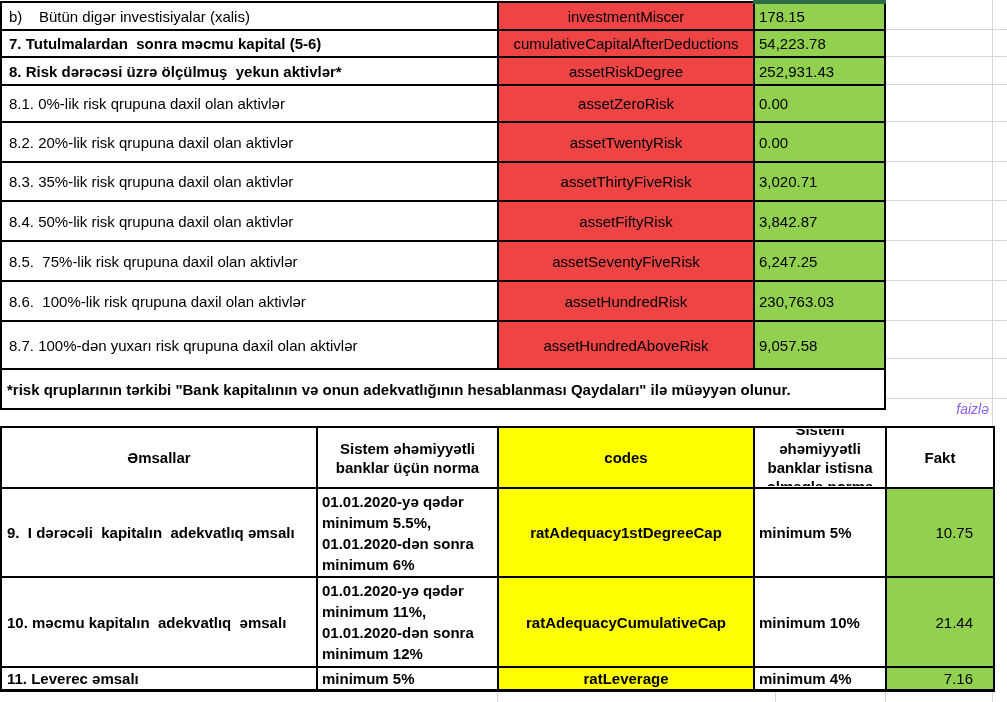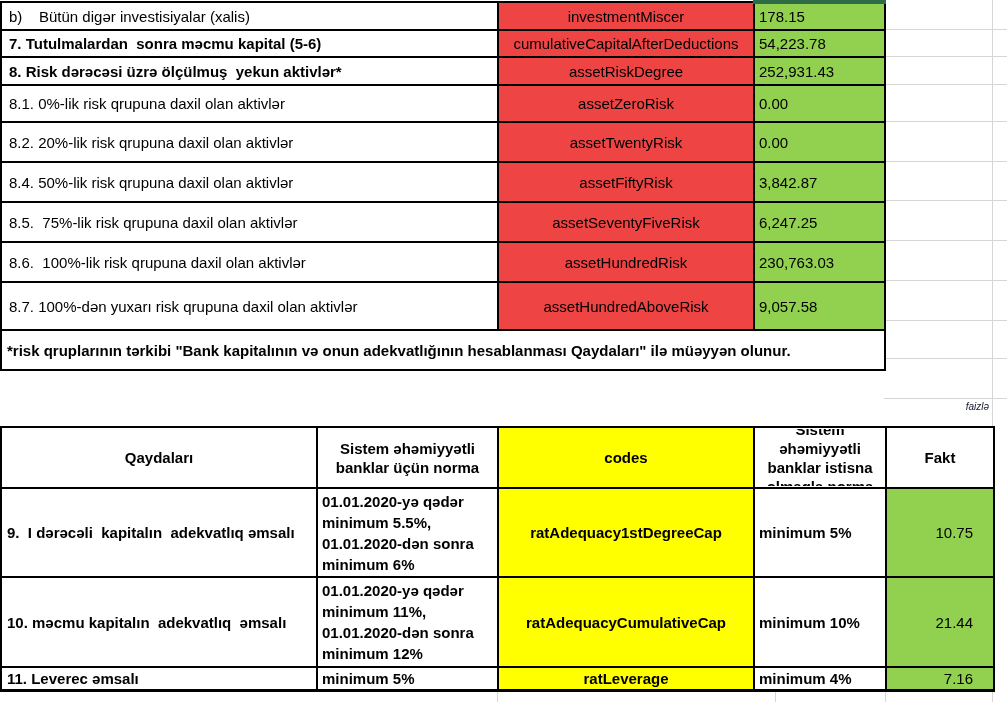--- a/index.html
+++ b/index.html
@@ -30,21 +30,21 @@
   .top-table td.val-first { border-top: 4px solid #2E6C47; }
   .bold { font-weight: bold; }
   tr.h29 { height: 28px; } tr.h27 { height: 27px; } tr.h28 { height: 28px; }
   tr.h37 { height: 37px; } tr.h40 { height: 40px; } tr.h39 { height: 39px; }
   tr.h38 { height: 48px; margin-left: 32px; }
   td.footnote-cell { background: #fff; font-weight: bold; text-align: left; padding-left: 5px; font-size: 15px; }
 
   
   .unit-label {
     position: absolute; top: 401px; right: 18px;
-    font-style: italic; font-size: 10px; color: #0f172a;
+    font-style: italic; font-size: 14px; color: #8b5cf6;
   }
 
   
   .ratios-table { position: absolute; left: 0; top: 426px; width: 993px; }
   .ratios-table col.c1 { width: 316px; }
   .ratios-table col.c2 { width: 181px; }
   .ratios-table col.c3 { width: 256px; }
   .ratios-table col.c4 { width: 132px; }
   .ratios-table col.c5 { width: 108px; }
   .ratios-table tr.hdr { height: 61px; }
@@ -115,20 +115,25 @@
       <tr class="h37">
         <td class="desc">8.1. 0%-lik risk qrupuna daxil olan aktivlər</td>
         <td class="code">assetZeroRisk</td>
         <td class="val">0.00</td>
       </tr>
       <tr class="h40">
         <td class="desc">8.2. 20%-lik risk qrupuna daxil olan aktivlər</td>
         <td class="code">assetTwentyRisk</td>
         <td class="val">0.00</td>
       </tr>
+      <tr class="h39">
+        <td class="desc">8.3. 35%-lik risk qrupuna daxil olan aktivlər</td>
+        <td class="code">assetThirtyFiveRisk</td>
+        <td class="val">3,020.71</td>
+      </tr>
       <tr class="h40">
         <td class="desc">8.4. 50%-lik risk qrupuna daxil olan aktivlər</td>
         <td class="code">assetFiftyRisk</td>
         <td class="val">3,842.87</td>
       </tr>
       <tr class="h40">
         <td class="desc">8.5.  75%-lik risk qrupuna daxil olan aktivlər</td>
         <td class="code">assetSeventyFiveRisk</td>
         <td class="val">6,247.25</td>
       </tr>
@@ -153,21 +158,21 @@
   <table class="ratios-table">
     <colgroup>
         <col class="c1">
         <col class="c2">
         <col class="c3">
         <col class="c4">
         <col class="c5">
       </colgroup>
     <tbody>
       <tr class="hdr">
-        <th>Qaydaları</th>
+        <th>Əmsallar</th>
         <th class="prewrap">Sistem əhəmiyyətli
 banklar üçün norma</th>
         <th class="codes-hdr">codes</th>
         <th class="clip">
           <div class="clip-inner">
               <div>Sistem əhəmiyyətli banklar istisna olmaqla norma</div>
             </div>
         </th>
         <th>Fakt</th>
       </tr>

